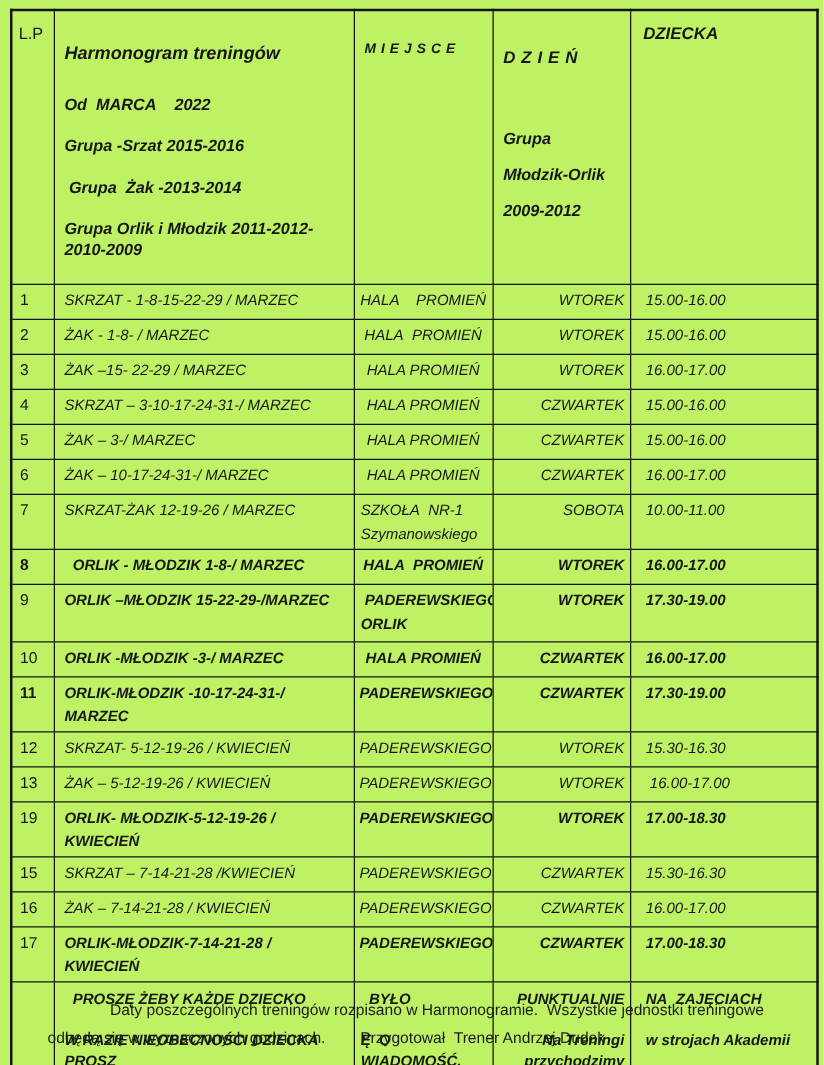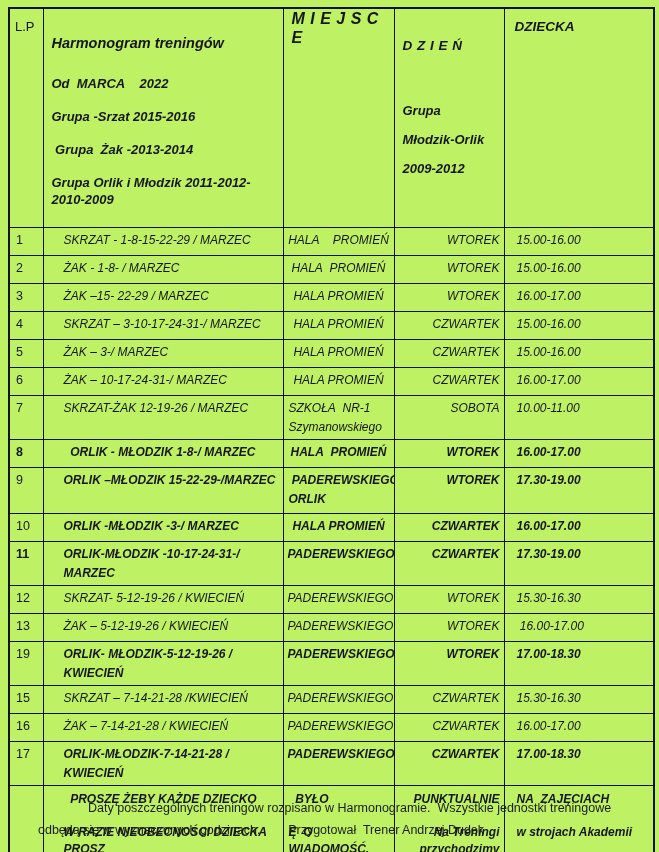--- a/index.html
+++ b/index.html
@@ -22,21 +22,21 @@
     border:1.5px solid #141414;
     vertical-align:top;
     padding:3px 4px 2px 4px;
     font-size:12px;
     line-height:19px;
     white-space:pre-line;
     overflow:hidden;
   }
   
   td.lp { font-style:normal; font-size:12.5px; padding-left:6px; }
-  td.training { padding-left:20px; }
+  td.training { padding-left:8px; }
   td.place { text-align:center; }
   td.place.left { text-align:left; padding-left:5px; }
   td.day { text-align:right; }
   td.time { padding-left:12px;margin-top:20px; }
 
   
   tr.hdr   { height:172px; }
   tr.rdef  { height:28px; }
   tr.tall1 { height:42px; }
   tr.tall2 { height:46px; }
@@ -46,21 +46,21 @@
   
   tr.b td { font-weight:700; }
   tr.b td.lp { font-weight:400; }
   tr.b.bn td.lp { font-weight:700; }
 
   
   td.h-lp { font-style:normal; font-size:13px; padding:8px 2px 0 5px; }
   td.h-main { padding:6px 6px 0 8px; }
   .h-title { font-weight:700; font-size:14.5px; line-height:18px; margin-bottom:5px; }
   .h-sub   { font-weight:700; font-size:13px; line-height:16.5px; white-space:pre-line; }
-  td.h-miejsce { font-weight:700; font-size:16px; padding:0 2px 0 8px; letter-spacing:0.5px; }
+  td.h-miejsce { font-weight:700; font-size:11px; padding:21px 2px 0 8px; letter-spacing:0.5px; }
   td.h-dzien   { padding:8px 2px 0 8px; }
   .h-dzien-title { font-weight:700; font-size:13.5px; letter-spacing:0.5px; }
   .h-dzien-group { font-weight:700; font-size:13px; line-height:29px; margin-top:22px; white-space:pre-line; }
   td.h-godziny { font-weight:700; font-size:13.5px; padding:8px 2px 0 10px; }
 
   
   .footer { position:absolute; left:0; top:797px; width:654px; font-size:12.5px; line-height:22px; color:#1b1b1b; }
   .footer .f1 { padding-left:88px; }
   .footer .f2 { padding-left:38px; }
 </style>

